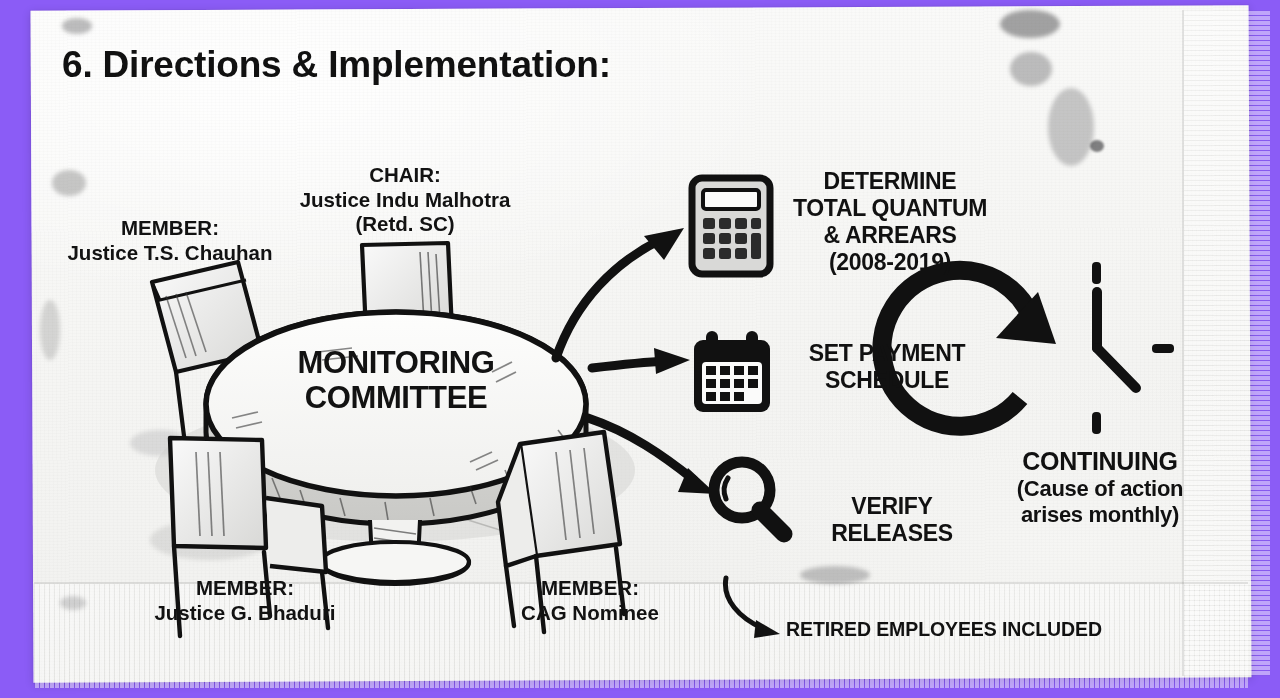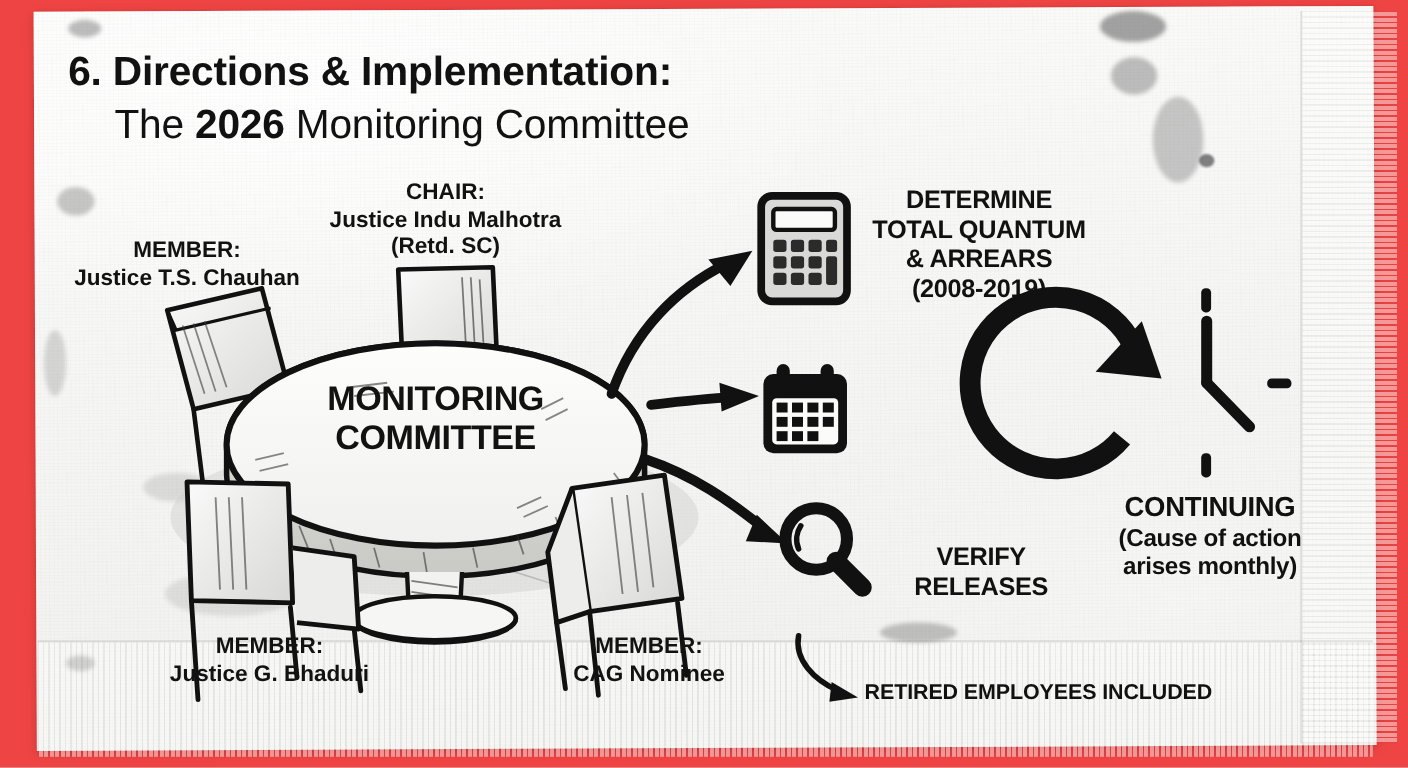--- a/index.html
+++ b/index.html
@@ -1,18 +1,18 @@
 <!DOCTYPE html>
 <html><head>
 <meta charset="utf-8">
 <title>Monitoring Committee Napkin Diagram</title>
 <style>
   html,body{margin:0;padding:0;background:#f2f2f0;}
   body{font-family:"Liberation Sans",sans-serif;}
-  #stage{position:relative;width:1280px;height:698px;overflow:hidden;background:#ef4444;}
+  #stage{position:relative;width:1280px;height:698px;overflow:hidden;background:#8b5cf6;}
 
   
   .napkin{
     position:absolute;left:32px;top:8px;width:1218px;height:672px;
     background:
       radial-gradient(ellipse 60% 45% at 20% 12%, rgba(255,255,255,.95), rgba(255,255,255,0) 70%),
       radial-gradient(ellipse 50% 40% at 85% 80%, rgba(246,246,244,.95), rgba(255,255,255,0) 70%),
       linear-gradient(175deg,#fbfbfa 0%,#f6f6f4 40%,#f2f2f0 75%,#ededea 100%);
     box-shadow:0 2px 10px rgba(0,0,0,.16), 0 0 0 1px rgba(0,0,0,.035);
     transform:rotate(-0.25deg);
@@ -78,21 +78,20 @@
   <div class="stain" style="left:1000px;top:10px;width:60px;height:28px;background:rgba(40,40,42,.42);"></div>
   <div class="stain" style="left:1010px;top:52px;width:42px;height:34px;background:rgba(70,70,72,.34);"></div>
   <div class="stain" style="left:1048px;top:88px;width:46px;height:78px;background:rgba(80,80,82,.30);"></div>
   <div class="stain" style="left:1090px;top:140px;width:14px;height:12px;background:rgba(30,30,32,.55);filter:blur(1px);"></div>
   <div class="stain" style="left:130px;top:430px;width:60px;height:26px;background:rgba(90,90,92,.16);"></div>
   <div class="stain" style="left:150px;top:520px;width:120px;height:40px;background:rgba(90,90,92,.14);"></div>
   <div class="stain" style="left:800px;top:566px;width:70px;height:18px;background:rgba(70,70,72,.30);"></div>
   <div class="stain" style="left:60px;top:596px;width:26px;height:14px;background:rgba(70,70,72,.22);"></div>
 
   <div class="tx title1">6. Directions &amp; Implementation:</div>
-  <div class="tx title2"><span>The </span><b>2026</b><span> Monitoring Committee</span></div>
 
   <svg width="1280" height="698" viewBox="0 0 1280 698">
     <defs>
       <linearGradient id="topg" x1="0" y1="0" x2="0" y2="1">
         <stop offset="0" stop-color="#fdfdfc"></stop>
           <stop offset="1" stop-color="#f0f0ee"></stop>
       </linearGradient>
       <linearGradient id="edgeg" x1="0" y1="0" x2="0" y2="1">
         <stop offset="0" stop-color="#e4e4e1"></stop>
           <stop offset="1" stop-color="#c9c9c6"></stop>
@@ -294,20 +293,24 @@
     <div class="nm">CAG Nominee</div>
   </div>
 
   <div class="task" style="left:782px;top:168px;width:216px;">
     <div>DETERMINE</div>
     <div>TOTAL QUANTUM</div>
     <div>&amp; ARREARS</div>
     <div>(2008-2019)</div>
   </div>
 
+  <div class="task" style="left:784px;top:340px;width:206px;">
+    <div>SET PAYMENT</div>
+    <div>SCHEDULE</div>
+  </div>
 
   <div class="task" style="left:800px;top:493px;width:184px;">
     <div>VERIFY</div>
     <div>RELEASES</div>
   </div>
 
   <div class="clocktxt" style="left:975px;top:447px;width:250px;">
     <div>CONTINUING</div>
     <div class="sub">(Cause of action</div>
     <div class="sub">arises monthly)</div>

